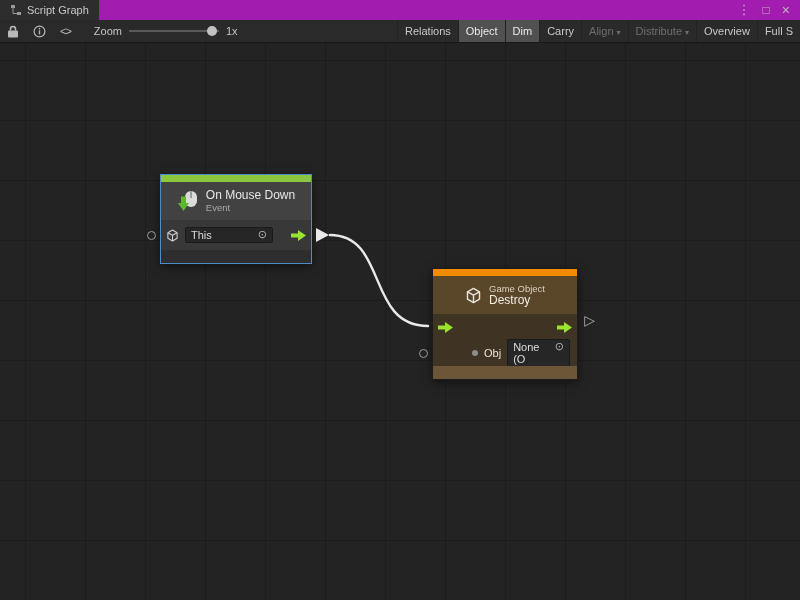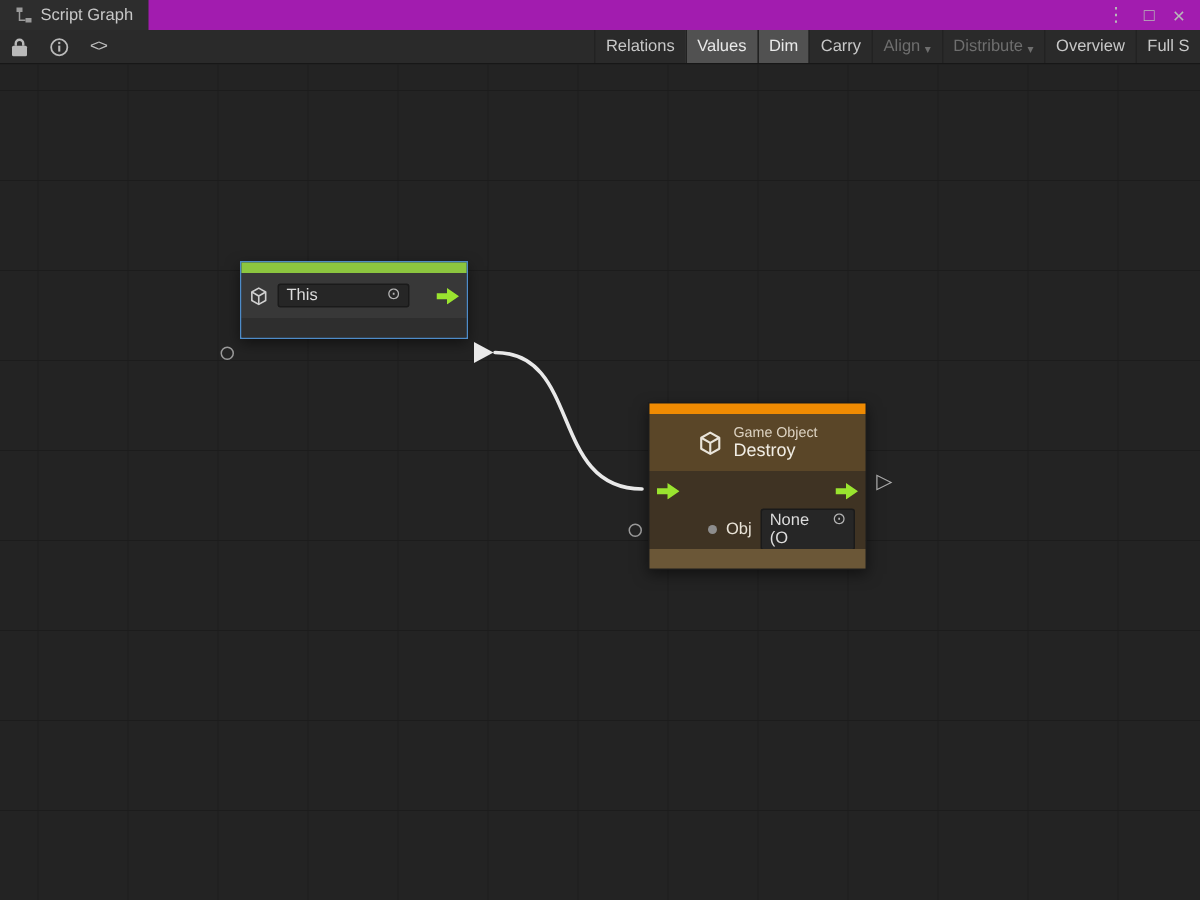--- a/index.html
+++ b/index.html
@@ -118,27 +118,35 @@
       <circle cx="6.5" cy="6.5" r="5.4" fill="none" stroke="#b9b9b9" stroke-width="1.2"></circle>
       <rect x="5.8" y="5.4" width="1.4" height="4" fill="#b9b9b9"></rect>
       <rect x="5.8" y="2.9" width="1.4" height="1.5" fill="#b9b9b9"></rect>
     </svg>
   </span>
   <span class="tool-icon codeglyph">
     <span>&lt;&gt;</span>
   </span>
 
 
+  <div class="zoom">
+    <span>Zoom</span>
+    <div class="slider">
+      <div class="track"></div>
+      <div class="knob"></div>
+    </div>
+    <span>1x</span>
+  </div>
 
   <div class="tb-buttons">
     <div class="tbtn">
       <span>Relations</span>
     </div>
     <div class="tbtn active">
-      <span>Values</span>
+      <span>Object</span>
     </div>
     <div class="tbtn active">
       <span>Dim</span>
     </div>
     <div class="tbtn">
       <span>Carry</span>
     </div>
     <div class="tbtn disabled">
       <span>Align</span>
       <span class="caret">▾</span>
@@ -158,20 +166,32 @@
 
 <div class="canvas">
 
   <svg class="wires" width="800" height="557" viewBox="0 0 800 557">
     <polygon points="316,185 329,192 316,199" fill="#e9e9e9"></polygon>
     <path d="M330 192 C 388 192, 366 283, 428 283" fill="none" stroke="#e9e9e9" stroke-width="2.4" stroke-linecap="round"></path>
   </svg>
 
   <div class="node event-node">
     <div class="strip"></div>
+    <div class="nhead">
+      <svg class="mouse-icon" width="22" height="22" viewBox="0 0 22 22">
+        <rect x="8" y="1" width="12" height="16" rx="6" fill="#dcdcdc"></rect>
+        <line x1="14" y1="1" x2="14" y2="8" stroke="#8a8a8a" stroke-width="1.5"></line>
+        <rect x="4" y="6.5" width="5" height="7" fill="#5cb82e"></rect>
+        <polygon points="1,13 12,13 6.5,21" fill="#5cb82e"></polygon>
+      </svg>
+      <div class="ntitles">
+        <div class="ntitle">On Mouse Down</div>
+        <div class="nsub">Event</div>
+      </div>
+    </div>
     <div class="nbody">
       <svg class="cube-icon" width="13" height="13" viewBox="0 0 24 24" fill="none" stroke="#cfcfcf" stroke-width="2" stroke-linejoin="round">
         <path d="M12 2 20.5 6.8 V17.2 L12 22 3.5 17.2 V6.8 Z"></path>
         <path d="M3.5 6.8 12 11.6 20.5 6.8 M12 11.6 V22"></path>
       </svg>
       <div class="field field-this">
         <span>This</span>
         <span class="picker">⊙</span>
       </div>
       <svg class="flow-arrow arrow-out-event" width="15" height="11" viewBox="0 0 15 11">

